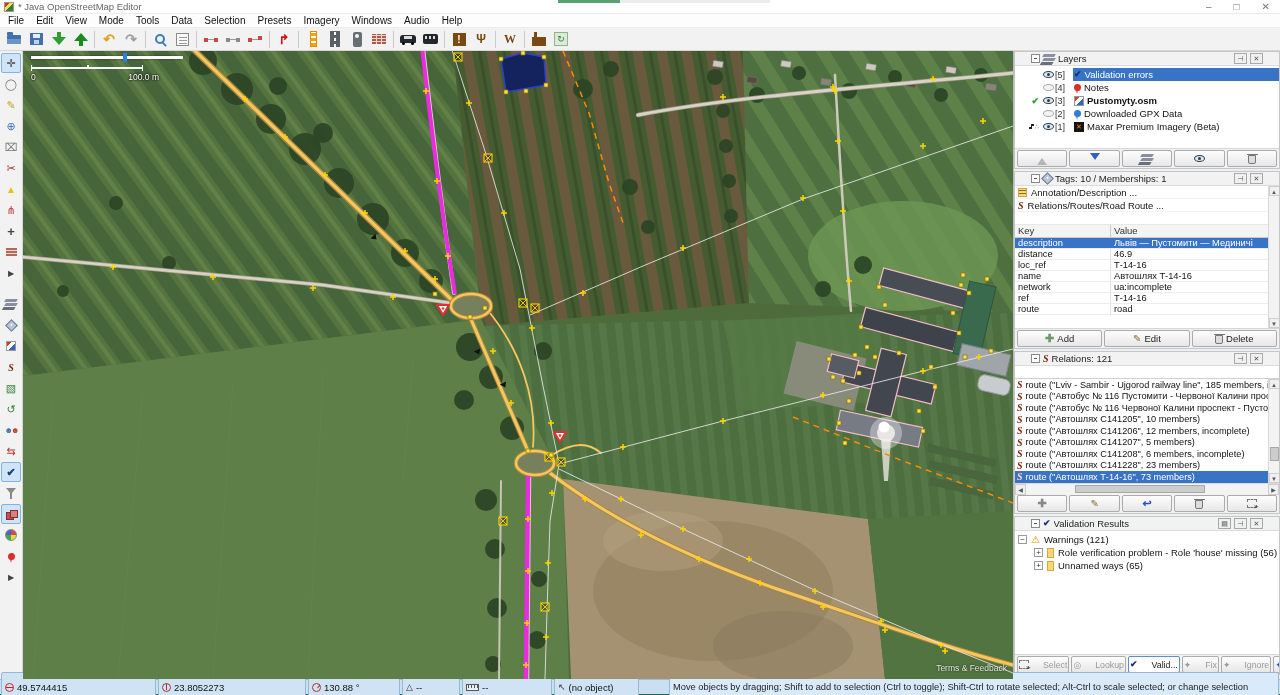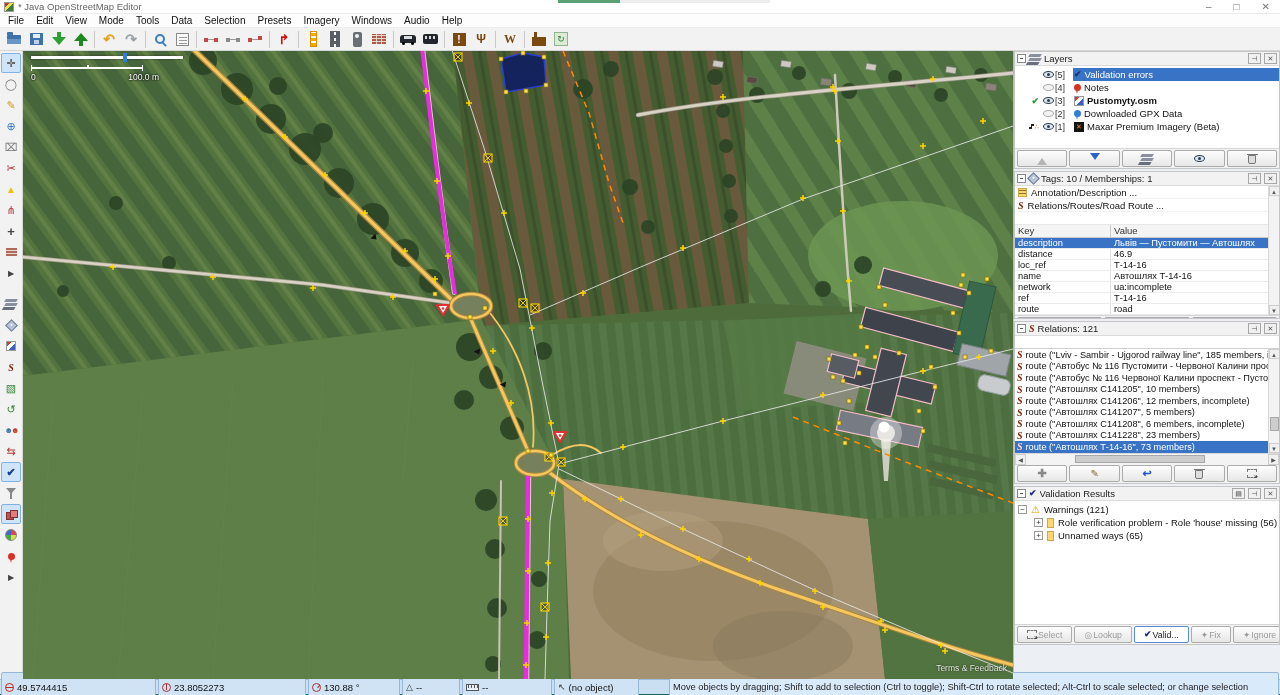--- a/index.html
+++ b/index.html
@@ -109,21 +109,21 @@
   .sb-marker { position:absolute; left:92px; top:-3px; width:4px; height:9px; background:#2f7fe0; }
   .sb-ruler { position:relative; margin-top:6px; width:112px; height:6px; border-left:1.5px solid #fff; border-right:1.5px solid #fff; }
   .sb-ruler::before { content:""; position:absolute; left:0; right:0; top:2px; height:1.5px; background:#fff; }
   .sb-ruler::after { content:""; position:absolute; left:55px; top:0; width:1.5px; height:4px; background:#fff; }
   .sb-labels { display:flex; justify-content:space-between; width:128px; margin-top:1px; }
   .attribution { position:absolute; right:6px; bottom:6px; color:#fff; font-size:8.5px; opacity:.85; text-shadow:0 0 2px #000; }
 
   
   .rightcol { width:267px; background:#eceff3; border-left:1px solid #b9b9b9; display:flex; flex-direction:column; }
   .panel { background:#f2f2f2; border:1px solid #c6c6c6; margin-bottom:2px; display:flex; flex-direction:column; overflow:hidden; }
-  .phead { height:14px; display:flex; align-items:center; gap:3px; padding:0 2px; background:#f2f2f2; border-bottom:1px solid #dcdcdc; flex:none; }
+  .phead { height:14px; display:flex; align-items:center; gap:3px; padding:0 16px; background:#f2f2f2; border-bottom:1px solid #dcdcdc; flex:none; }
   .phead .ptitle { font-size:9.5px; color:#222; flex:1; white-space:nowrap; overflow:hidden; }
   .collapse-btn { width:9px; height:9px; border:1px solid #8a8a8a; background:#fff; position:relative; flex:none; }
   .collapse-btn::after { content:""; position:absolute; left:2px; top:3px; width:3px; height:1px; background:#555; }
   .hbtn { width:13px; height:11px; border:1px solid #a8a8a8; background:#f0f0f0; font-size:7px; line-height:9px; text-align:center; color:#555; flex:none; }
 
   
   .layers-list { height:84px; background:#fff; border-bottom:1px solid #d6d6d6; padding-top:2px; }
   .lrow { display:flex; align-items:center; height:13px; font-size:9.5px; color:#111; }
   .lrow .lmarks { width:26px; display:flex; justify-content:flex-end; align-items:center; gap:1px; padding-right:2px; }
   .lrow .leye { width:14px; display:flex; justify-content:center; }
@@ -190,21 +190,21 @@
   .ic-selbox { width:10px; height:9px; border:1px dashed #777; position:relative; }
   .ic-selbox::after { content:"➢"; position:absolute; right:-3px; bottom:-4px; font-size:7px; color:#333; }
 
   
   .val-tree { flex:1; background:#fff; border-bottom:1px solid #d6d6d6; padding:2px 0 0 3px; }
   .vrow { display:flex; align-items:center; gap:4px; height:13px; font-size:9.5px; color:#111; }
   .vrow.child { padding-left:16px; }
   .expander { width:9px; height:9px; border:1px solid #9a9a9a; background:#fff; font-size:8px; line-height:7px; text-align:center; color:#333; flex:none; }
   .ic-warn { color:#e0a000; font-size:10px; line-height:10px; }
   .ic-yellowdoc { width:7px; height:10px; background:#ffd76e; border:1px solid #c9a94a; }
-  .val-btns .pbtn { font-size:8.8px; padding:0 9px; gap:1px; }
+  .val-btns .pbtn { font-size:8.8px; padding:0 1px; gap:14px; }
 
   
   .statusbar { height:15px; background:#cbdff2; display:flex; align-items:center; padding:0 1px; gap:2px; border-top:1px solid #9fbcd8; }
   .seg { height:13px; border:1px solid #97b7d7; border-radius:2px; background:#cfe3f4; display:flex; align-items:center; gap:3px; padding:14px 3px; font-size:9.5px; color:#111; flex:none; overflow:hidden; white-space:nowrap; }
   .seg.help { flex:1; background:#d9eafb; font-size:9.3px; color:#222;margin-left:28px; }
   .ic-lat { width:9px; height:9px; border:1.3px solid #c22; border-radius:50%; position:relative; flex:none; }
   .ic-lat::after { content:""; position:absolute; left:0; top:3px; width:6.5px; height:1.2px; background:#c22; }
   .ic-lon { width:9px; height:9px; border:1.3px solid #a33; border-radius:50%; position:relative; flex:none; }
   .ic-lon::after { content:""; position:absolute; left:3px; top:0; width:1.2px; height:6.5px; background:#a33; }
   .ic-compass { width:9px; height:9px; border:1.3px solid #a33; border-radius:50%; position:relative; flex:none; }
@@ -806,21 +806,21 @@
             </span>
           <span class="pbtn">
               <span class="ic-eye"></span>
             </span>
           <span class="pbtn">
               <span class="ic-trash"></span>
             </span>
         </div>
       </div>
 
-      <div class="panel" style="height:148px">
+      <div class="panel" style="height:178px">
         <div class="phead">
           <span class="collapse-btn"></span>
           <span class="ic-tag"></span>
           <span class="ptitle">Tags: 10 / Memberships: 1</span>
           <span class="hbtn">⊣</span>
           <span class="hbtn">✕</span>
         </div>
         <div class="tags-body" style="flex:1">
           <div style="margin-right:11px">
             <div class="preset-row">
@@ -831,21 +831,21 @@
               <span class="ic-rel-s">S</span>
               <span>Relations/Routes/Road Route ...</span>
             </div>
             <div class="blank-row"></div>
             <div class="thead">
               <span class="tkey">Key</span>
               <span class="tval">Value</span>
             </div>
             <div class="trow sel">
               <span class="tkey">description</span>
-                <span class="tval">Львів — Пустомити — Автошлях</span>
+                <span class="tval">Львів — Пустомити — Мединичі</span>
             </div>
             <div class="trow">
               <span class="tkey">distance</span>
                 <span class="tval">46.9</span>
             </div>
             <div class="trow">
               <span class="tkey">loc_ref</span>
                 <span class="tval">Т-14-16</span>
             </div>
             <div class="trow">

